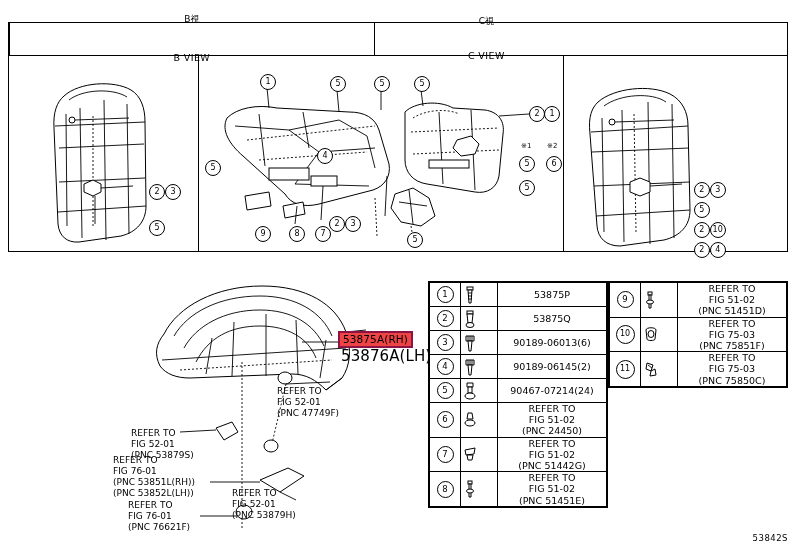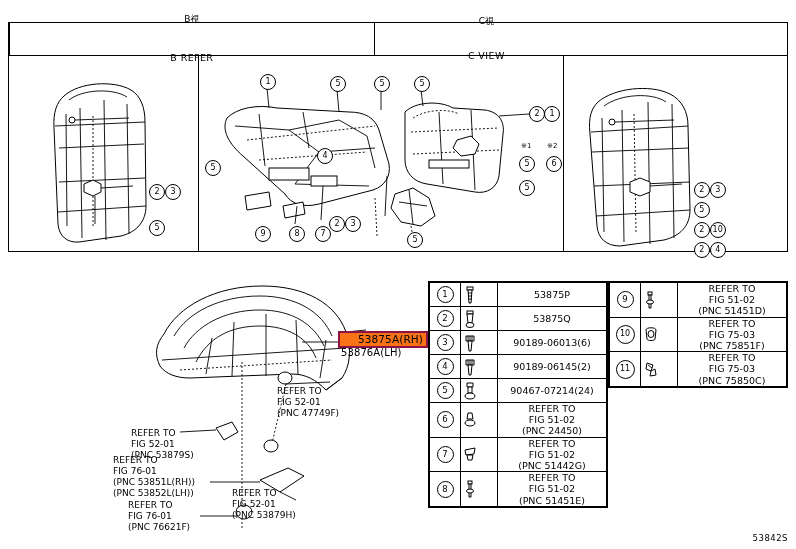--- a/index.html
+++ b/index.html
@@ -50,30 +50,30 @@
     font-size: 9px;
     line-height: 1.35;
   }
   .note-line { white-space: nowrap; }
 
   
   .hl-box {
     position: absolute;
     left: 338px; top: 331px;
     border: 2px solid #8e1345;
-    padding: 0px 3px 1px 18px;
+    padding: 0px 3px 1px 3px;
     font-size: 10.5px;
-    background: #f97316;
+    background: #ef4444;
     letter-spacing: .1px;
     z-index: 6;
   }
   .hl-sub {
     position: absolute;
     left: 341px; top: 347px;
-    font-size: 10px;
+    font-size: 15px;
     letter-spacing: .1px;
     z-index: 5;
   }
 
   
   .ref {
     position: absolute;
     font-size: 9px;
     line-height: 1.22;
     white-space: nowrap;
@@ -139,21 +139,21 @@
 </style>
 </head>
 <body>
 
 <div class="page">
 
   <div class="views-table">
     <div class="views-head">
       <div class="vcol-b">
         <div class="vhead-jp">B視</div>
-        <div class="vhead-en">B REFER</div>
+        <div class="vhead-en">B VIEW</div>
       </div>
       <div class="vcol-c">
         <div class="vhead-jp">C視</div>
         <div class="vhead-en">C VIEW</div>
       </div>
     </div>
     <div class="views-body">
 
       <div class="vcol-a">
         <div class="vbody-cell">

